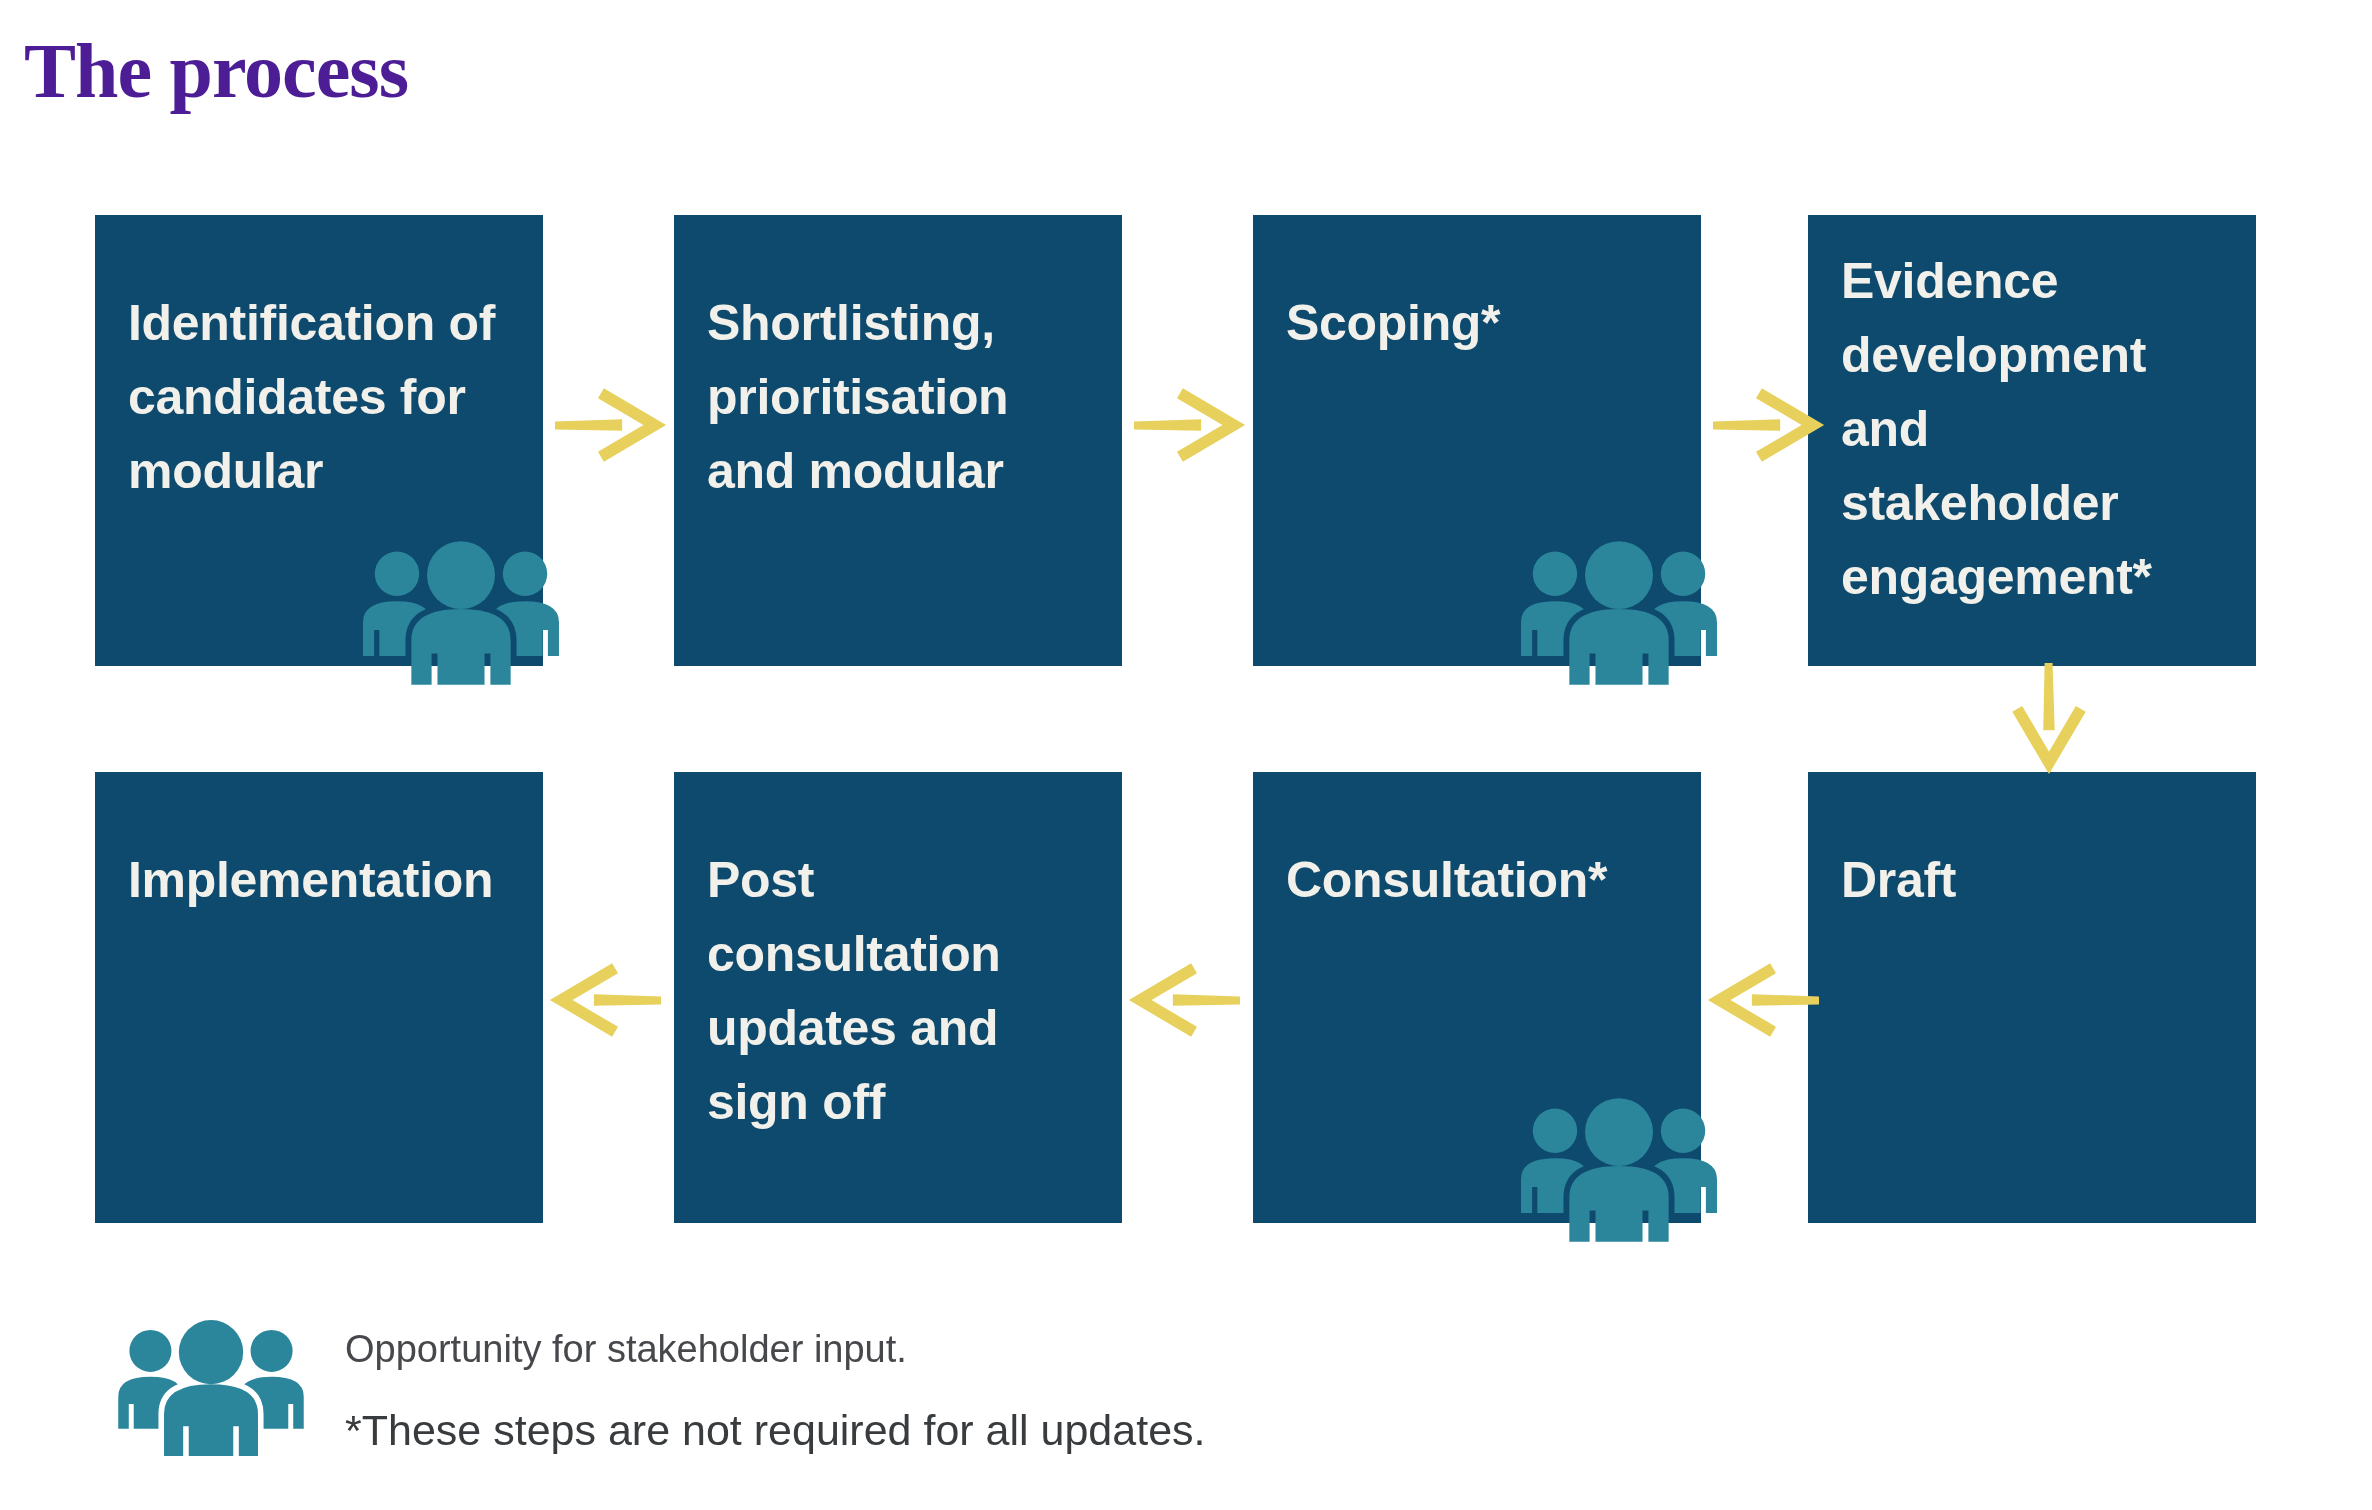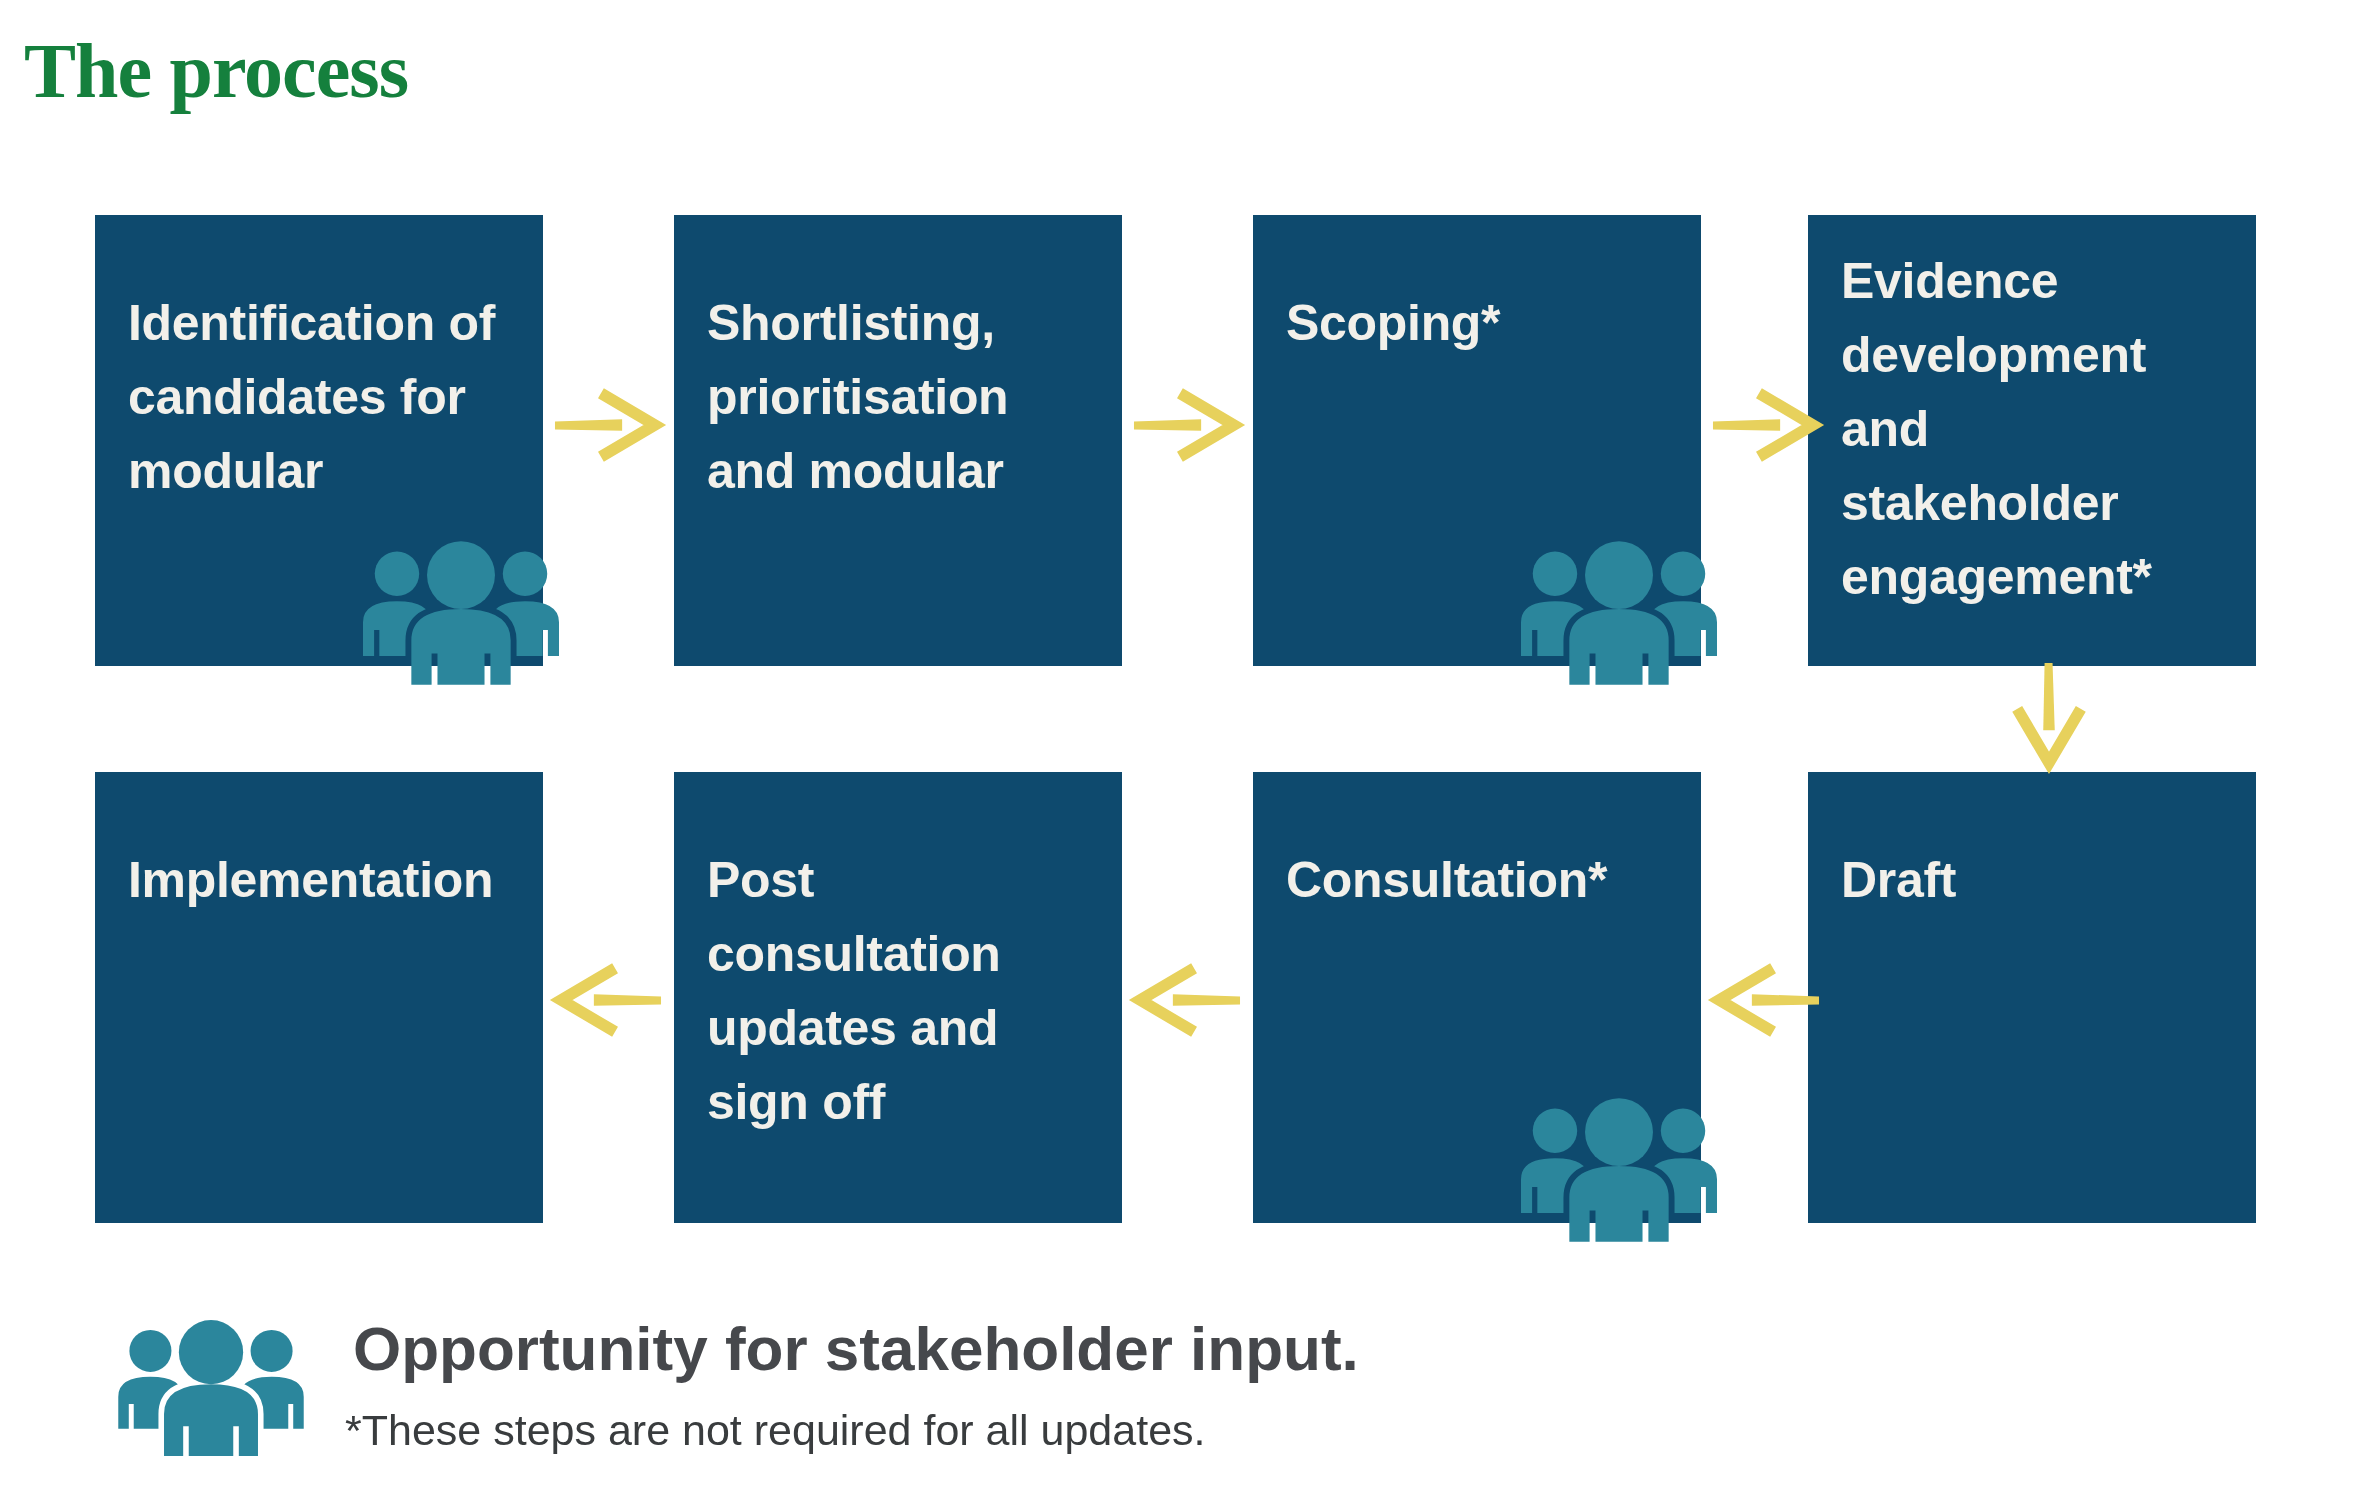--- a/index.html
+++ b/index.html
@@ -3,21 +3,21 @@
 <meta charset="utf-8">
 <style>
   html,body{margin:0;padding:0;background:#ffffff;}
   .stage{
     position:relative;width:2372px;height:1510px;background:#ffffff;
     font-family:"Liberation Sans",sans-serif;overflow:hidden;
   }
   .title{
     position:absolute;left:24px;top:30px;
     font-family:"Liberation Serif",serif;font-weight:700;
-    font-size:78px;line-height:1.05;letter-spacing:-1px;color:#15803d;
+    font-size:78px;line-height:1.05;letter-spacing:-1px;color:#4c1d95;
   }
   .box{
     position:absolute;width:448px;height:451px;background:var(--box-bg,#0e4a6e);
   }
   .r1{top:215px}.r2{top:772px}
   .c1{left:95px}.c2{left:674px}.c3{left:1253px}.c4{left:1808px}
   .box-text{
     padding:71px 8px 0 33px;
     font-weight:700;font-size:50px;line-height:74px;letter-spacing:-0.3px;
     color:var(--box-text,#f2f0ea);white-space:nowrap;
@@ -29,21 +29,21 @@
   .arrow{position:absolute;width:112px;height:76px;overflow:visible}
   .arrow.left{transform:scaleX(-1)}
   .arrow.down{width:106px;height:76px;transform:rotate(90deg)}
   .ar1a{left:552px;top:387px}.ar1b{left:1131px;top:387px}.ar1c{left:1710px;top:387px}
   .ar2a{left:552px;top:962px}.ar2b{left:1131px;top:962px}.ar2c{left:1710px;top:962px}
   .ardown{left:1996px;top:678px}
   .icon-fill{fill:var(--icon,#2b869c)}
   .arrow-fill{fill:var(--arrow,#e7d15c)}
   .arrow-stroke{stroke:var(--arrow,#e7d15c)}
   .legend-text{position:absolute;left:345px;top:1316px;color:var(--legend-text,#46484c)}
-  .legend-main{font-size:62px;line-height:66px;font-weight:700;letter-spacing:0;margin-left:8px;}
+  .legend-main{font-size:38px;line-height:66px;font-weight:400;letter-spacing:0;}
   .legend-note{font-size:43px;line-height:52px;font-weight:400;margin-top:22px;color:var(--legend-note,#393c3e)}
 </style>
 </head>
 <body>
 
 <svg width="0" height="0" style="position:absolute" aria-hidden="true">
   <defs>
     <g id="bperson">
       <circle cx="26" cy="25" r="17"></circle>
       <path d="M0,88 V62 Q0,46 26,46 Q52,46 52,62 V88 H43.5 V68 H39.5 V88 H12.5 V68 H8.5 V88 Z"></path>

